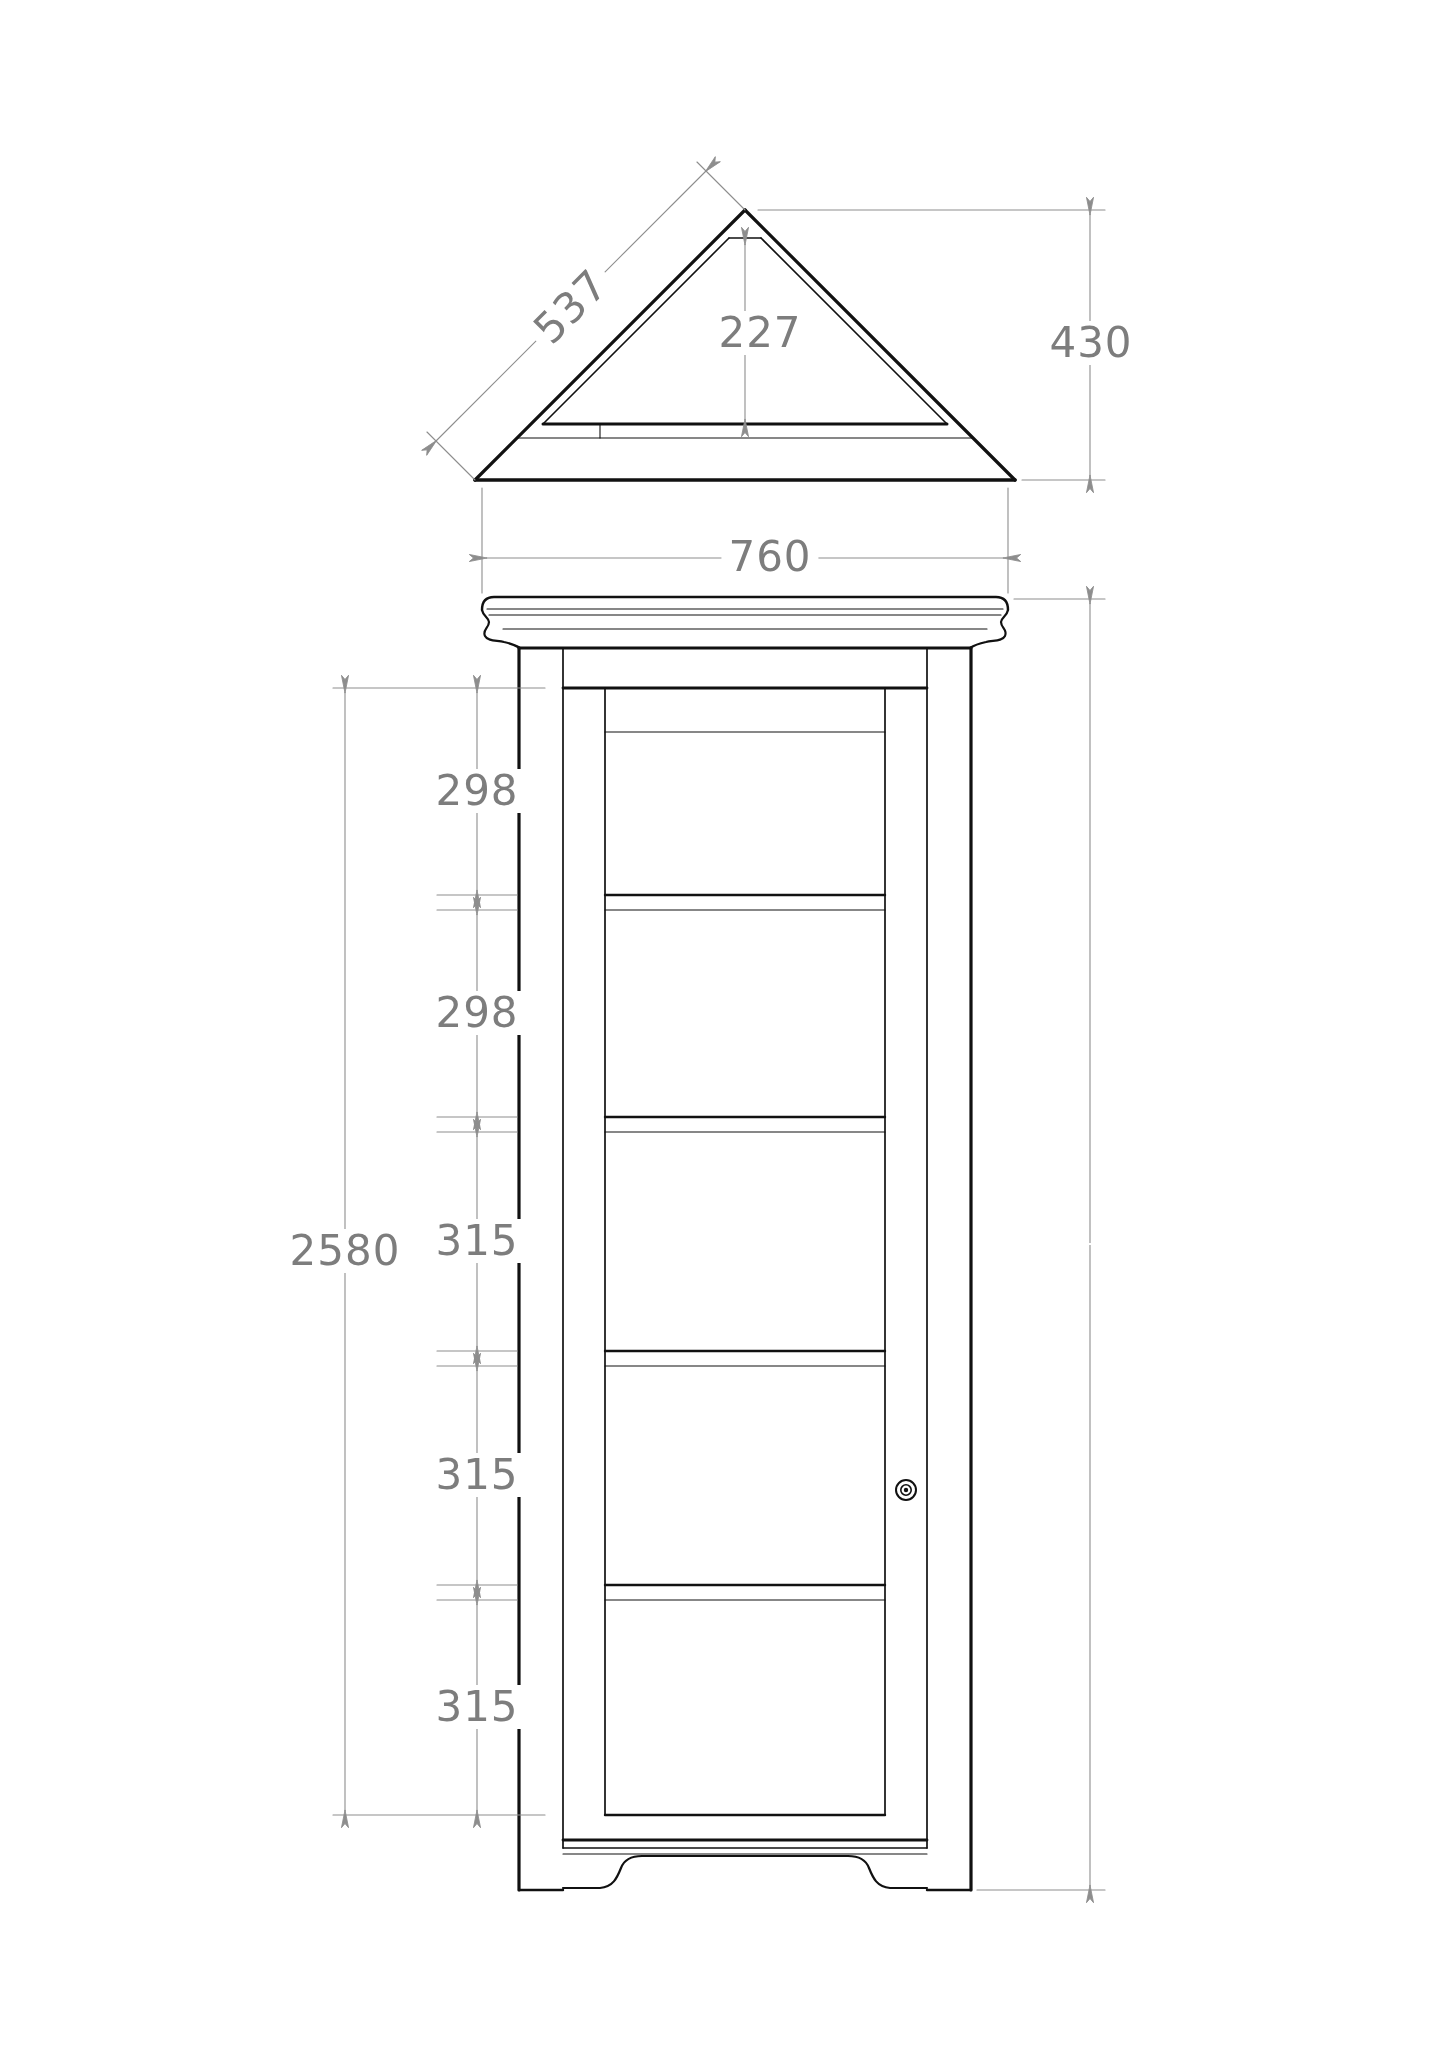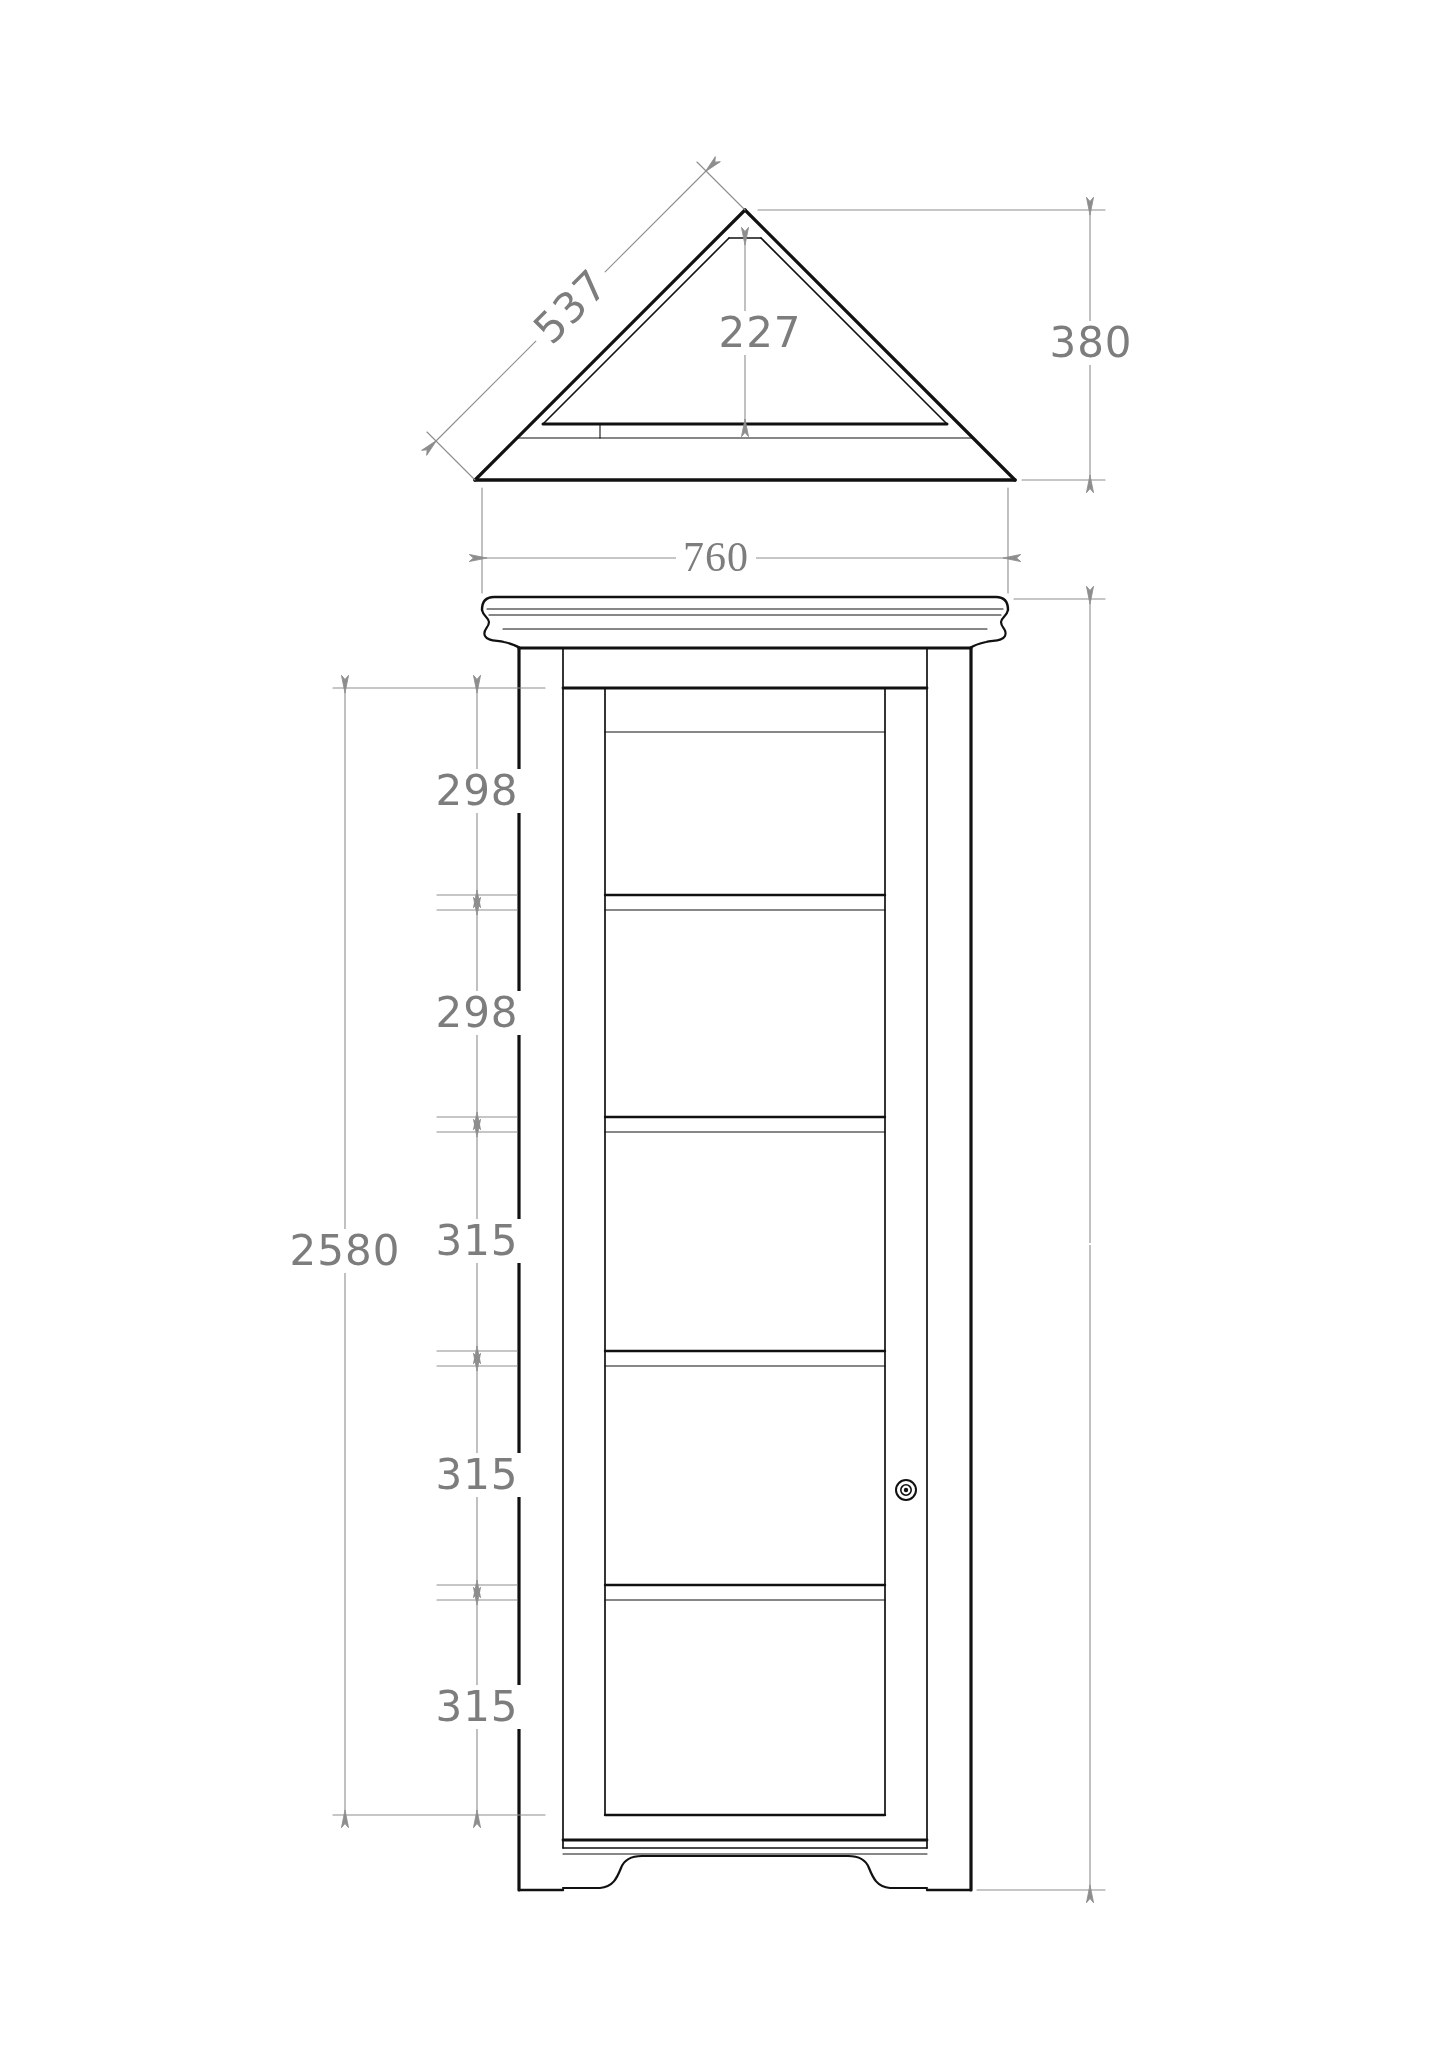--- a/index.html
+++ b/index.html
@@ -170,23 +170,23 @@
         <path d="M977,1890 L1105,1890"></path>
         <path d="M1090,603 L1090,1886" marker-start="url(#arr)" marker-end="url(#arr)"></path>
       </g>
     </g>
   </svg>
 
   <div class="dim-label rot45" style="left:571px;top:307px;">537</div>
 
   <div class="dim-label" style="left:760px;top:333px;">227</div>
 
-  <div class="dim-label" style="left:1091px;top:343px;">380</div>
-
-  <div class="dim-label" style="left:716px;top:557px;font-family:Liberation Serif, serif;">760</div>
+  <div class="dim-label" style="left:1091px;top:343px;">430</div>
+
+  <div class="dim-label" style="left:770px;top:557px;">760</div>
 
   <div class="dim-label" style="left:477px;top:791px;">298</div>
 
   <div class="dim-label" style="left:477px;top:1013px;">298</div>
 
   <div class="dim-label" style="left:477px;top:1241px;">315</div>
 
   <div class="dim-label" style="left:477px;top:1475px;">315</div>
 
   <div class="dim-label" style="left:477px;top:1707px;">315</div>

